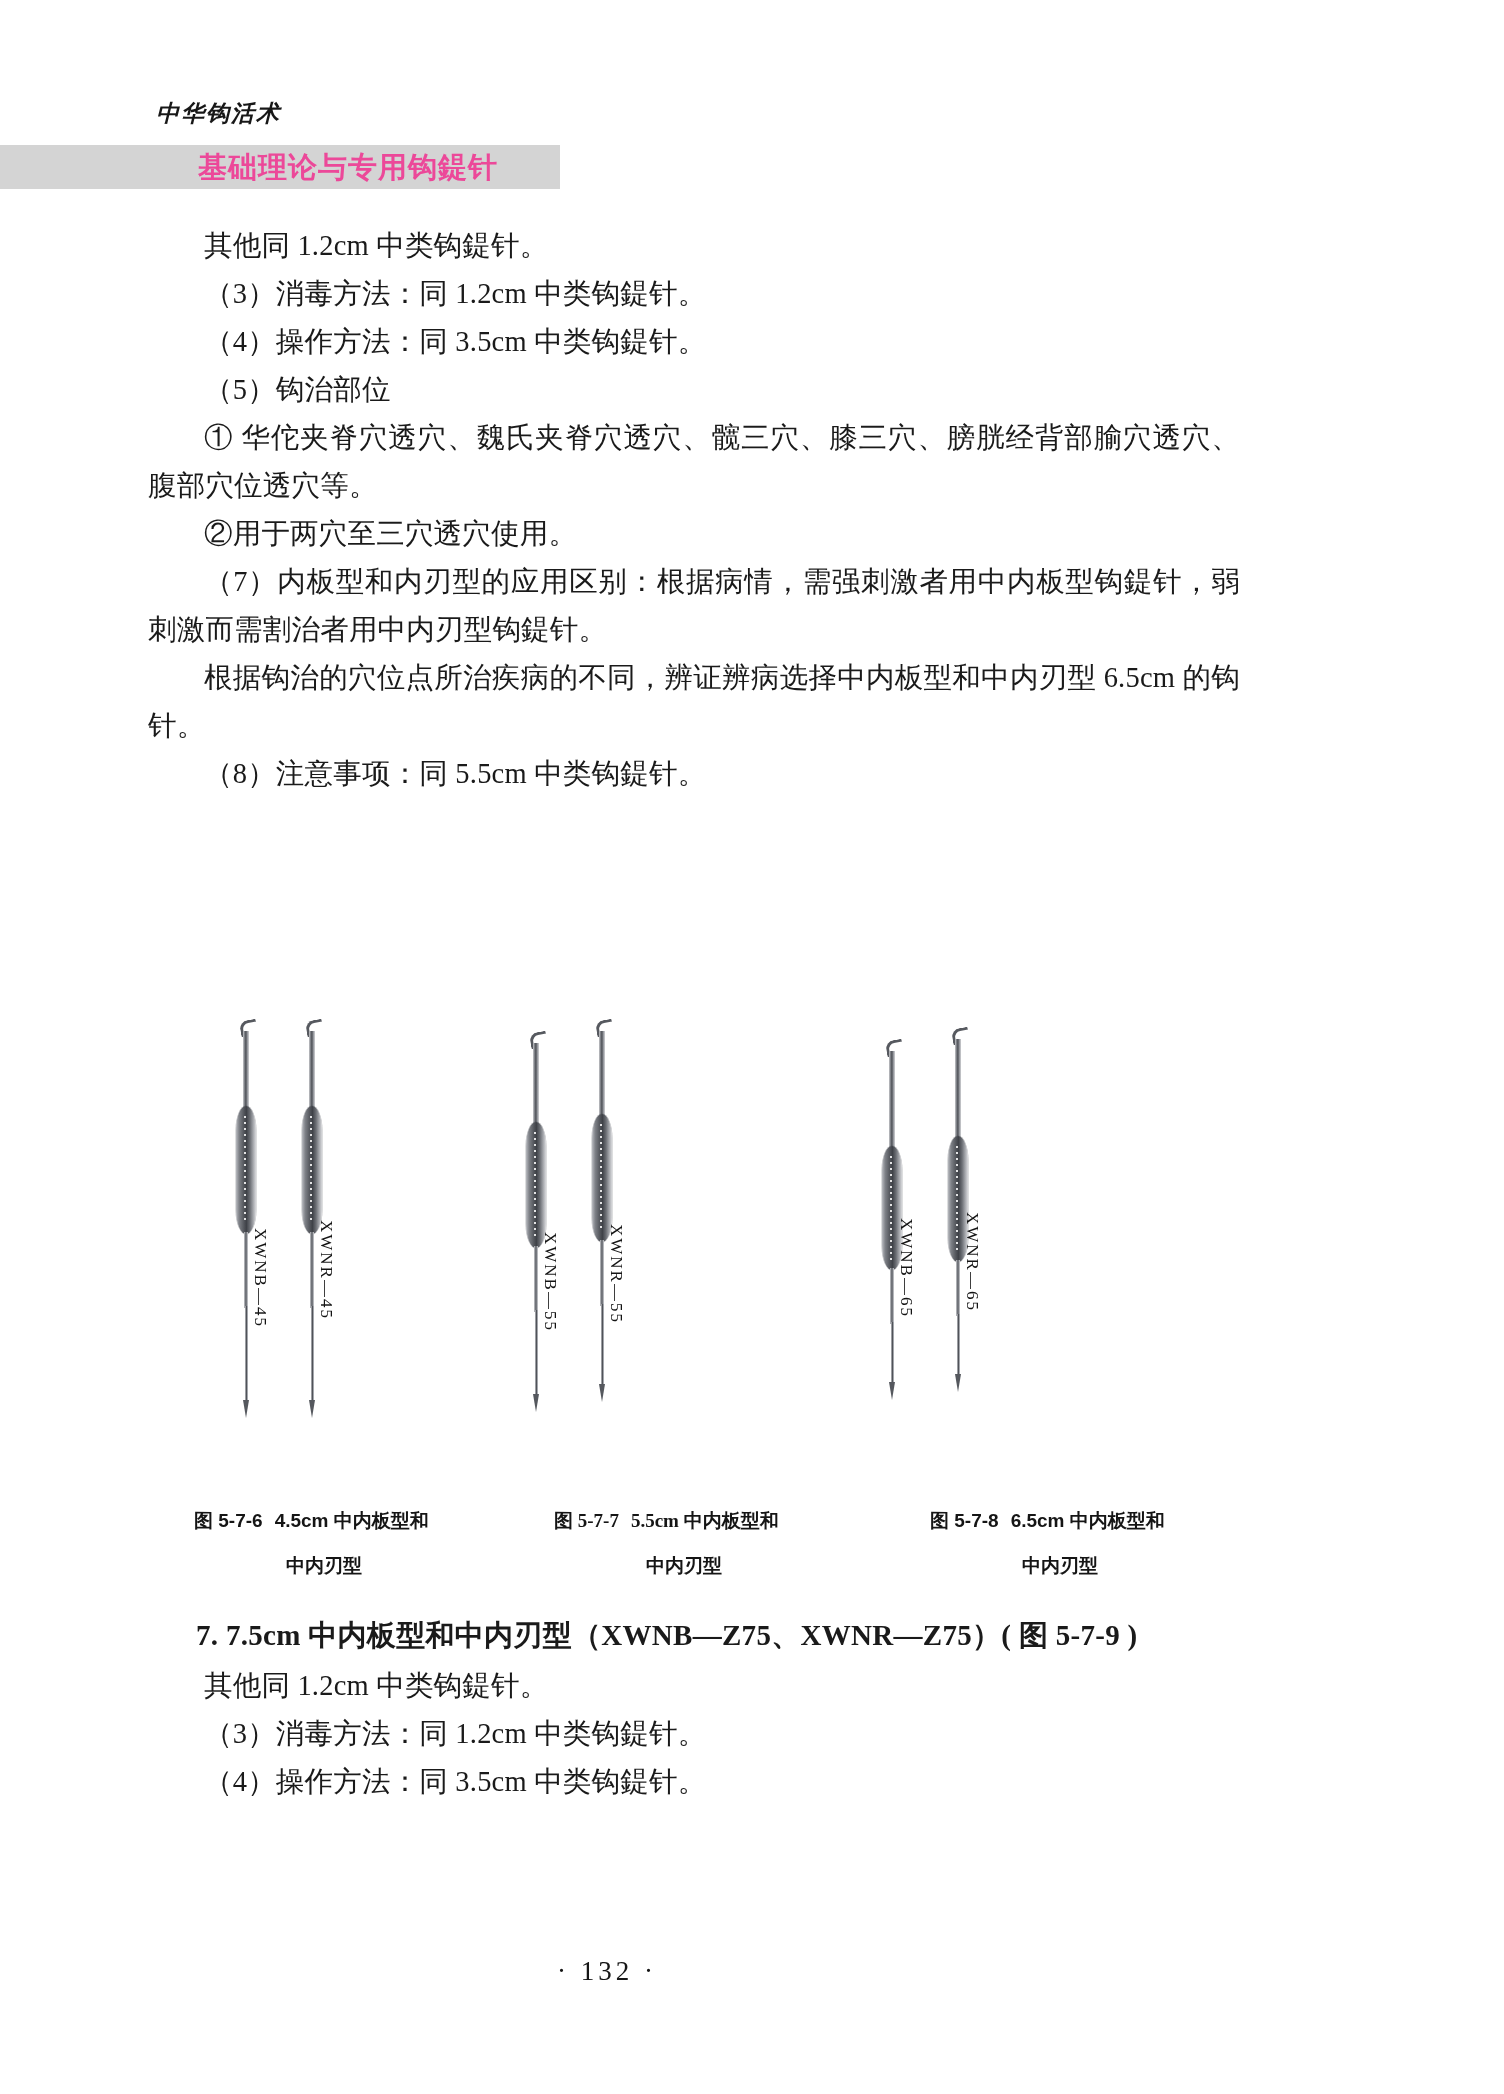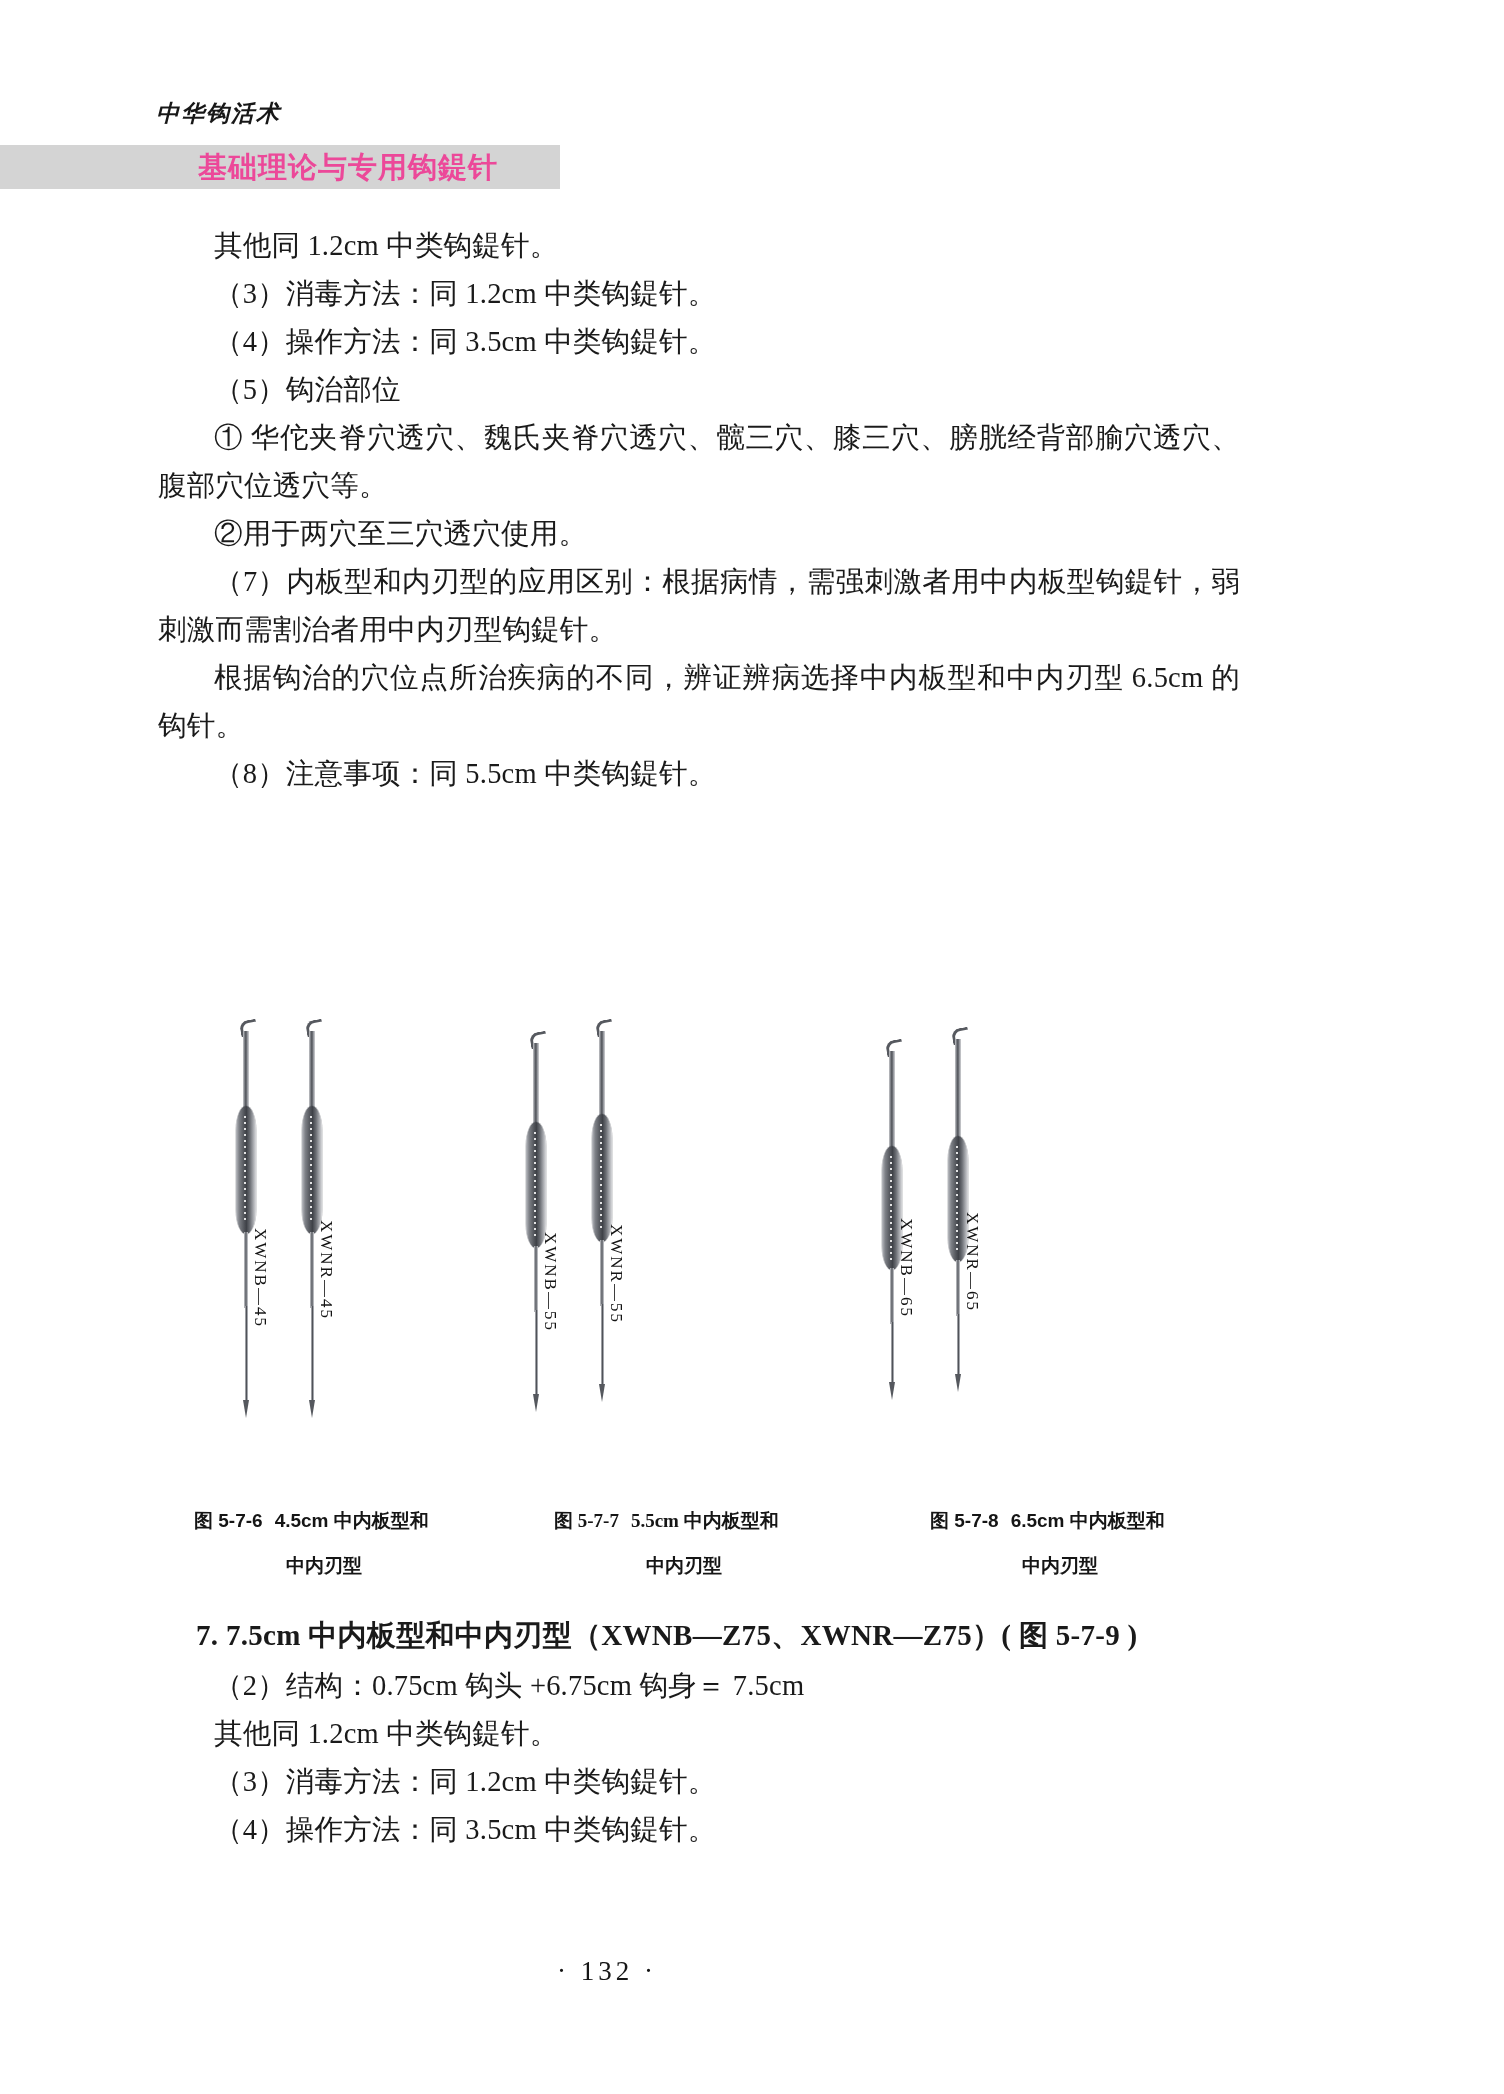--- a/index.html
+++ b/index.html
@@ -57,21 +57,21 @@
   }
 
   
   .body-col {
     position: absolute;
     left: 140px;
     top: 222px;
     width: 1100px;
   }
   p.para {
-    margin: 0 0 0 18px;
+    margin: 0 0 0 8px;
     font-size: 28.5px;
     line-height: 48px;
     text-align: justify;
     text-justify: inter-ideograph;
     letter-spacing: 0.2px;
   }
   p.indent2 { text-indent: 56px; }
 
   
   .figures {
@@ -323,19 +323,18 @@
     <span class="cap-l2">中内刃型</span>
   </div>
   <div class="caption cap3">
     <span class="cap-num">图 5-7-8</span><span>6.5cm 中内板型和</span>
     <span class="cap-l2">中内刃型</span>
   </div>
 </div>
 
 <div class="lower">
   <p class="sec-head">7. 7.5cm 中内板型和中内刃型（XWNB—Z75、XWNR—Z75）( 图 5-7-9 )</p>
-  <p class="para indent2">（2）结构：0.75cm 钩头 +6.75cm 钩身＝ 7.5cm</p>
   <p class="para indent2">其他同 1.2cm 中类钩鍉针。</p>
   <p class="para indent2">（3）消毒方法：同 1.2cm 中类钩鍉针。</p>
   <p class="para indent2">（4）操作方法：同 3.5cm 中类钩鍉针。</p>
 </div>
 
 <div class="folio">· 132 ·</div>
 
 </body></html>

